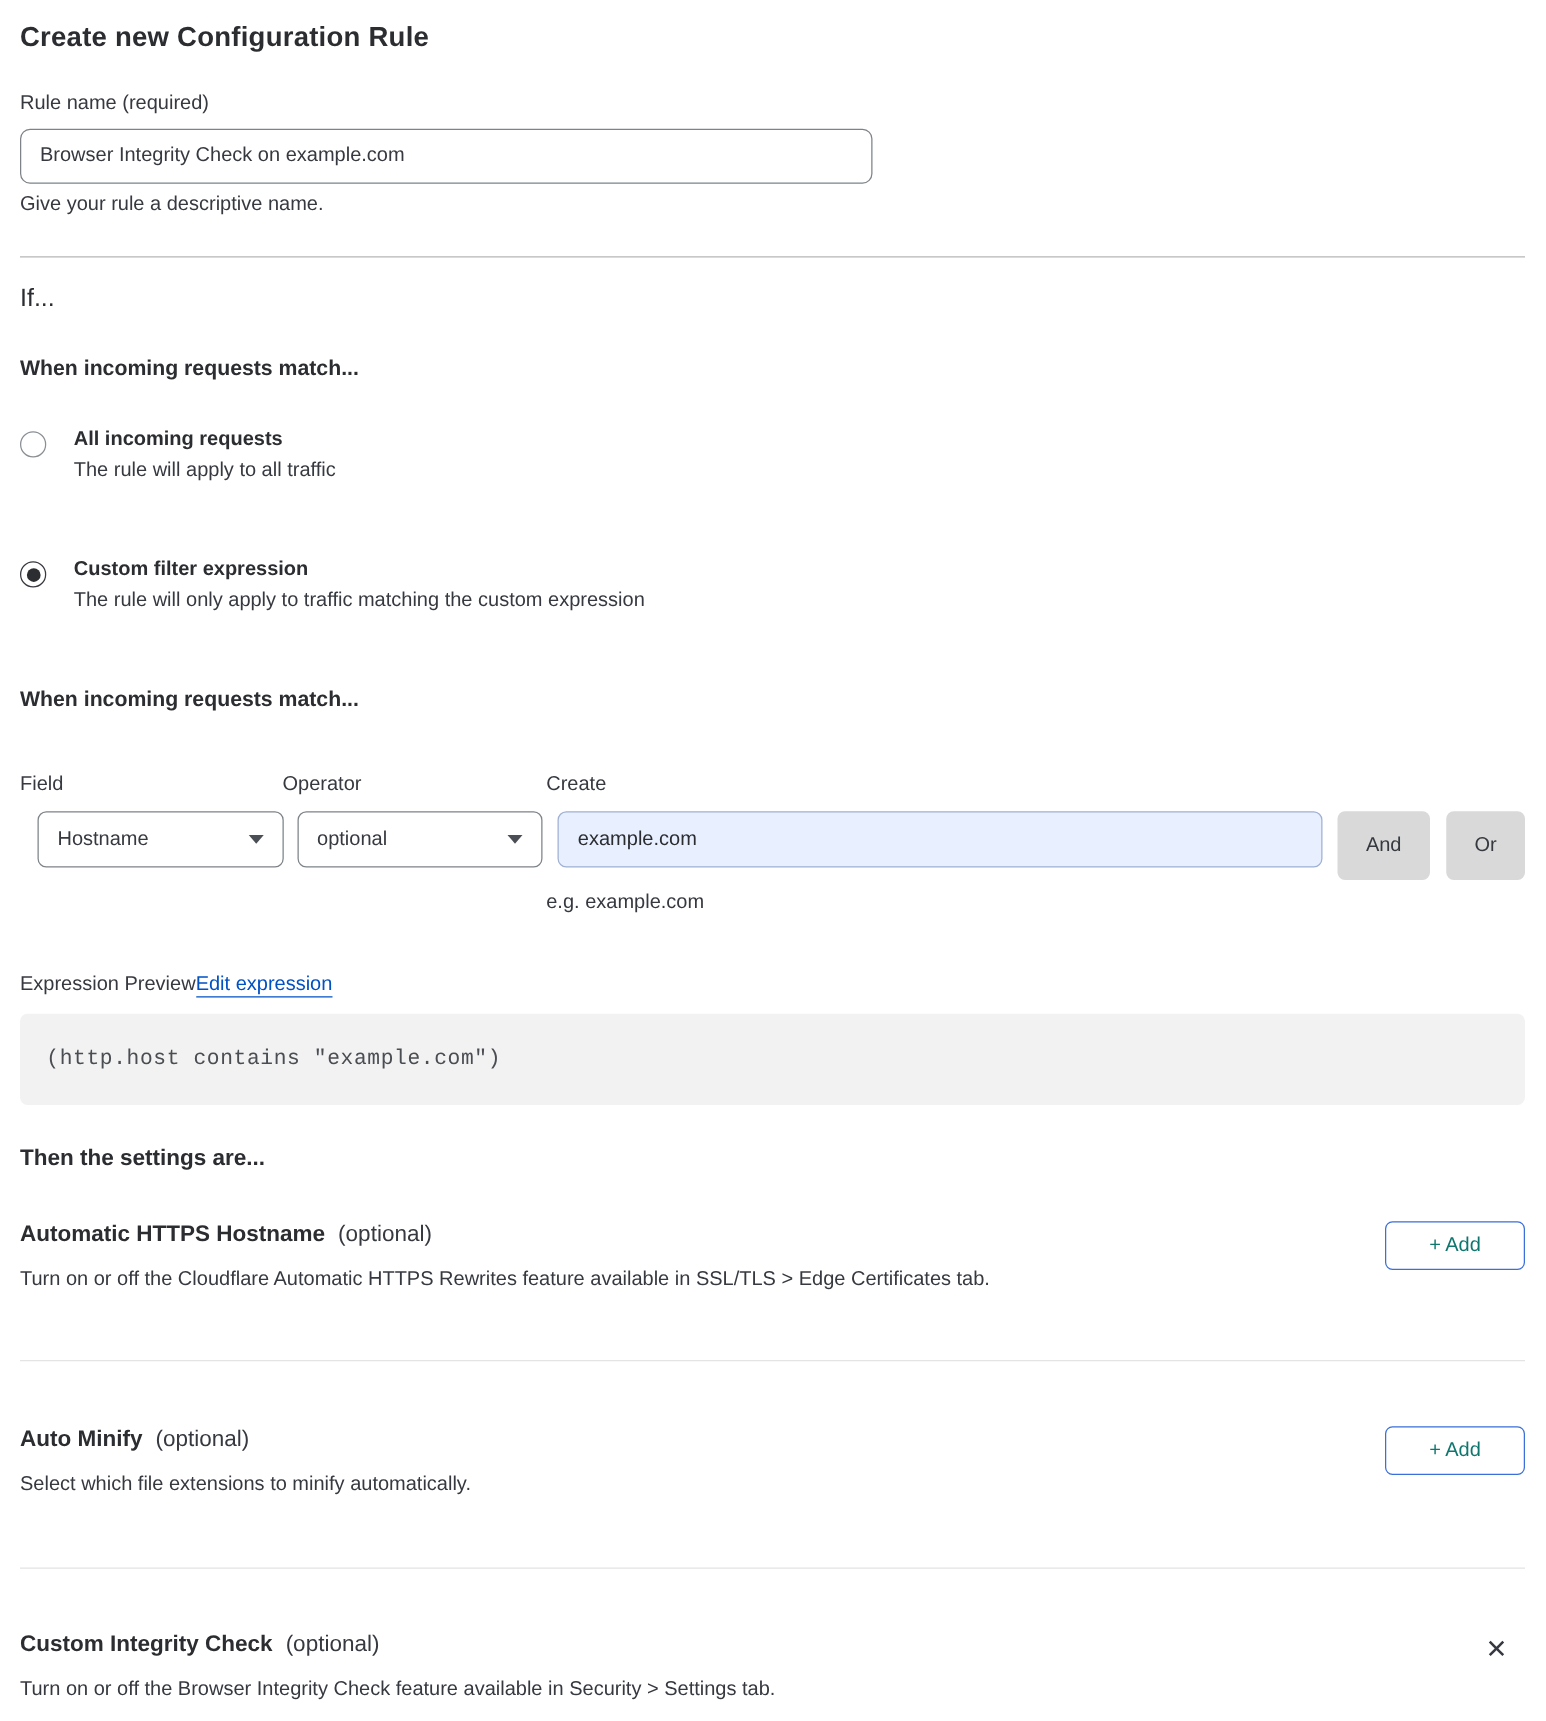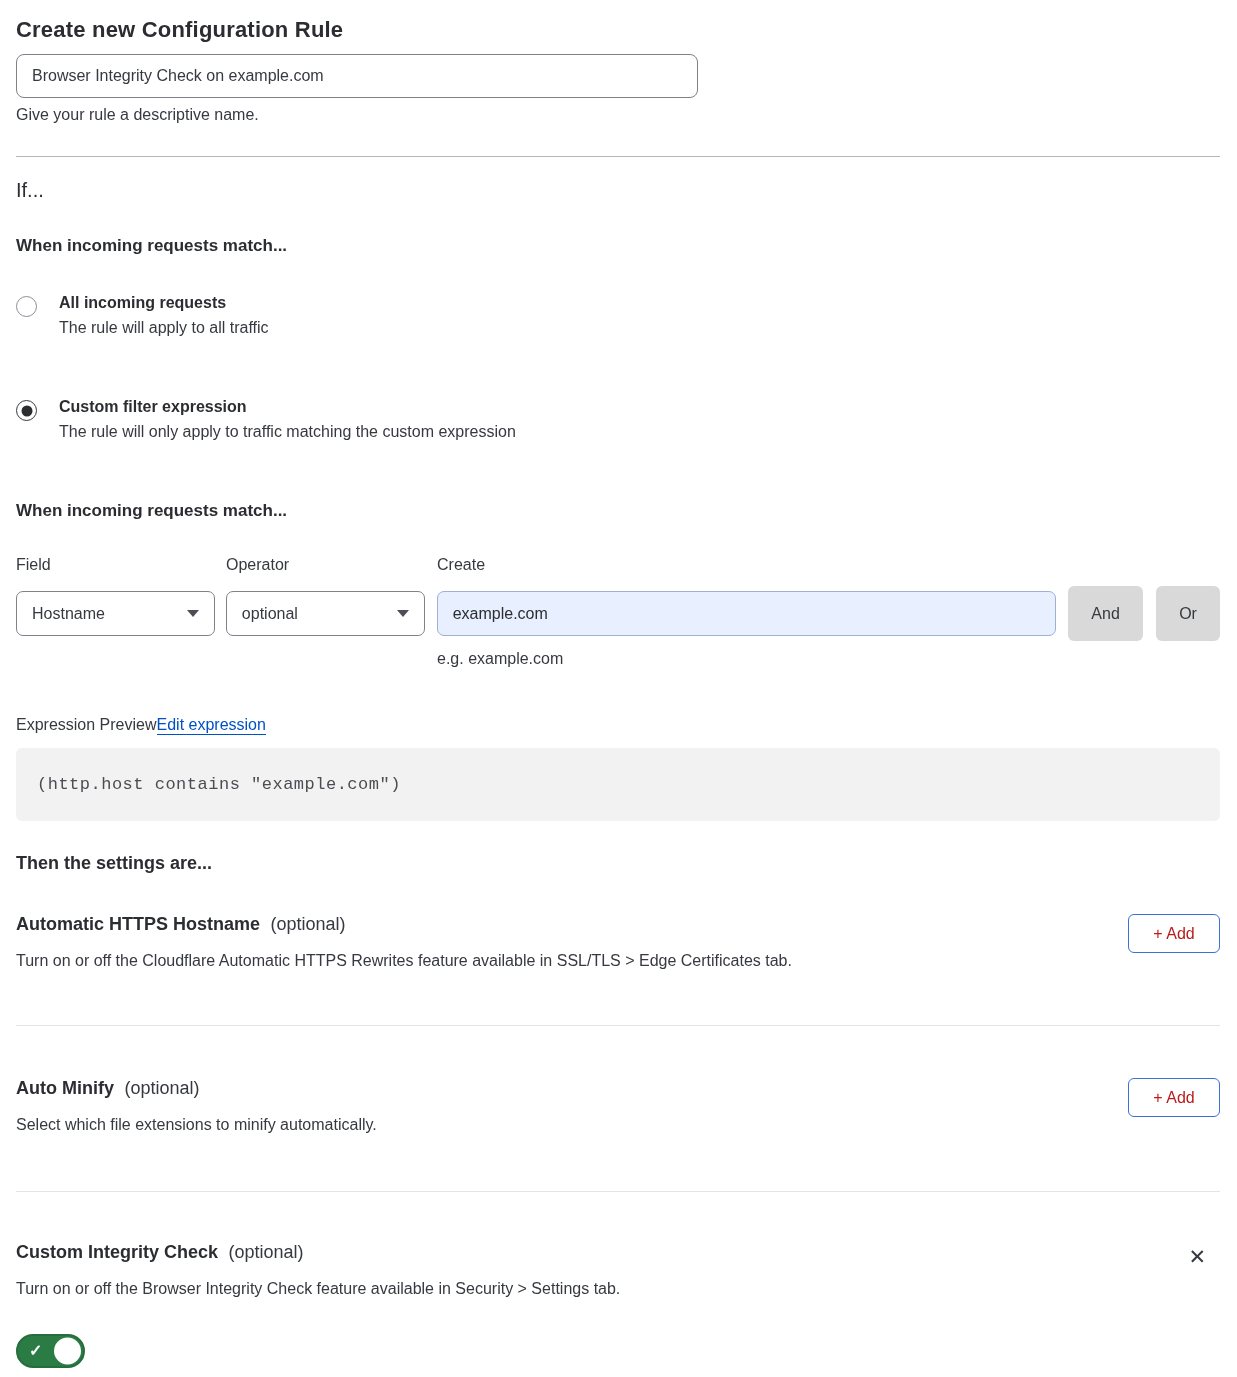--- a/index.html
+++ b/index.html
@@ -65,26 +65,26 @@
     transform: translate(-50%, -50%);
     width: 11px; height: 11px; border-radius: 50%;
     background: #2b2d31;
   }
   .radio-texts { margin-left: 22px; }
   .radio-label { font-size: 16px; font-weight: 700; color: #2b2d31; }
   .radio-desc { margin-top: 7px; font-size: 16px; color: #36393f; }
 
   .filter-heading { margin-top: 60px; }
 
-  .filter-labels { display: flex; margin-top: 35px; }
+  .filter-labels { display: flex; margin-top: 49px; }
   .filter-labels .lbl-field { width: 210px; }
   .filter-labels .lbl-operator { width: 211px; }
   .filter-labels .lbl-value { }
 
-  .filter-controls { display: flex; margin-top: 12px; align-items: center; }
+  .filter-controls { display: flex; margin-top: 12px; align-items: flex-start; margin-left: 14px; }
   .select-box {
     height: 45px; border: 1px solid #7e8389; border-radius: 7px;
     background: #fff;
     display: flex; align-items: center; justify-content: space-between;
     padding: 0 15px;
     font-size: 16px; color: #36393f;
     cursor: pointer;
   }
   .select-field { width: 199px; margin-right: 11px; }
   .select-operator { width: 199px; margin-right: 12px; }
@@ -144,24 +144,24 @@
 
   .setting { margin-top: 0; }
   .setting-head {
     display: flex; align-items: flex-start; justify-content: space-between;
   }
   .setting-titles { }
   .setting-title { font-size: 18px; font-weight: 700; color: #2b2d31; display: inline; }
   .setting-optional { font-size: 18px; font-weight: 400; color: #36393f; display: inline; margin-left: 6px; }
   .setting-desc { margin-top: 17px; font-size: 16px; color: #36393f; max-width: 1000px; }
   .add-btn {
-    width: 92px; height: 39px;
+    width: 112px; height: 39px;
     background: #ffffff;
     border: 1px solid #3b6fd9; border-radius: 6px;
-    color: #b91c1c; font-family: "Liberation Sans", sans-serif; font-size: 16px;
+    color: #0f766e; font-family: "Liberation Sans", sans-serif; font-size: 16px;
     cursor: pointer;
     flex: 0 0 auto;
     text-align: center;
   }
   .setting-divider {
     border: none; border-top: 1px solid #e4e4e4;
   }
   .setting-1 { margin-top: 40px; }
   .setting-1 .setting-head { margin-top: 0; }
   .divider-1 { margin-top: 55px; }
@@ -197,20 +197,21 @@
     background: #ffffff;
   }
 </style>
 </head>
 <body>
 
 <div class="container">
 
   <h1 class="page-title">Create new Configuration Rule</h1>
 
+  <div class="field-label rule-name-label">Rule name (required)</div>
   <input class="rule-name-input" type="text" value="Browser Integrity Check on example.com" style="">
   <div class="field-label rule-name-helper">Give your rule a descriptive name.</div>
 
   <hr class="top-divider">
 
   <h2 class="if-heading">If...</h2>
 
   <h3 class="match-heading">When incoming requests match...</h3>
 
   <div class="radio-option">

